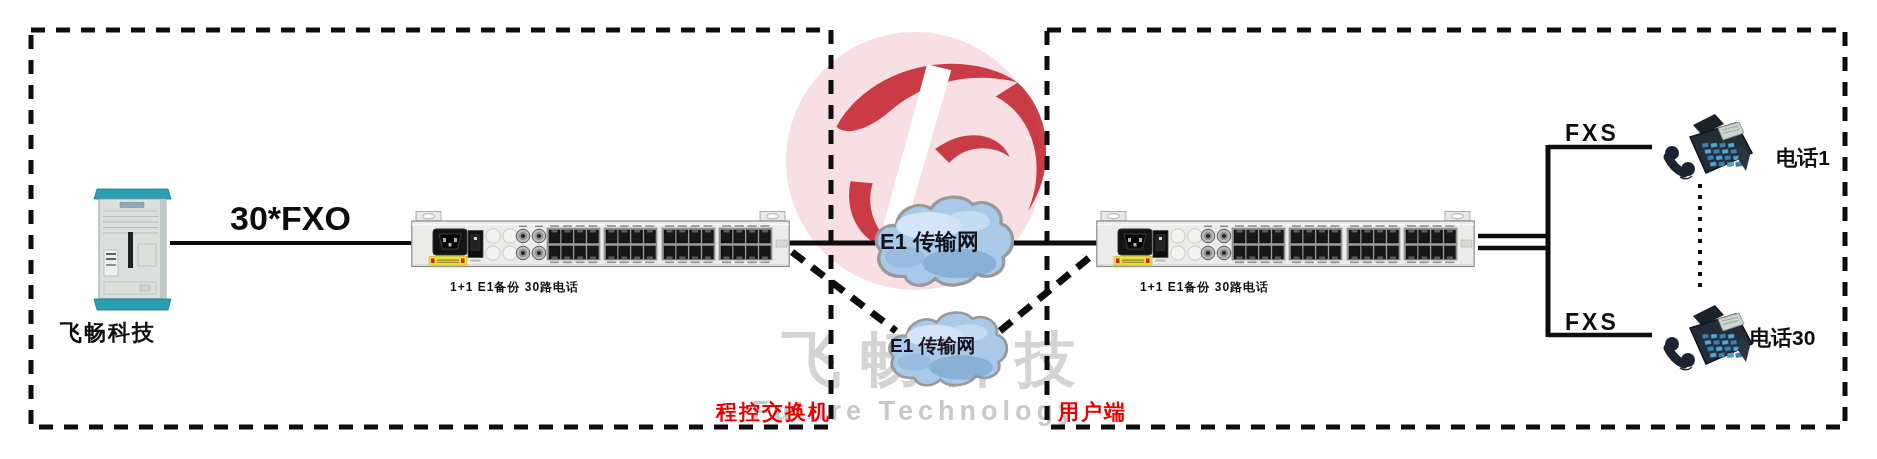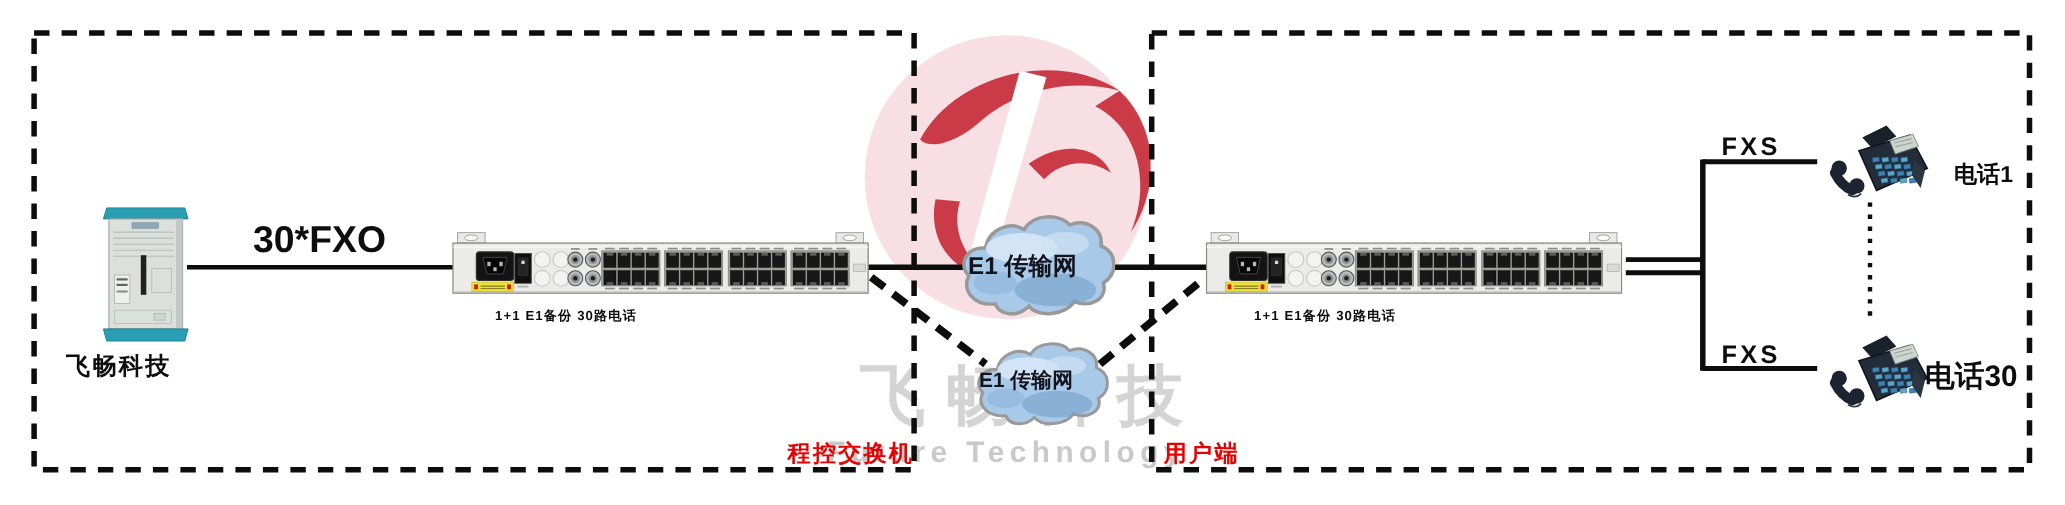--- a/index.html
+++ b/index.html
@@ -31,21 +31,21 @@
   #lbl-dev1,#lbl-dev2{width:300px;font-size:12px;line-height:22px;letter-spacing:1px;}
   #lbl-dev1{left:450px;top:276px;}
   #lbl-dev2{left:1140px;top:276px;}
   #lbl-cloud1{left:880px;top:227px;width:132px;font-size:22px;color:#14141e;}
   #lbl-cloud2{left:890px;top:333px;width:118px;font-size:19px;color:#14141e;}
   #lbl-zone-left{left:716px;top:398px;width:110px;font-size:21px;letter-spacing:2px;}
   #lbl-zone-right{left:1058px;top:398px;width:90px;font-size:21px;letter-spacing:2px;}
   #lbl-fxs-top{left:1565px;top:120px;width:85px;font-size:23px;letter-spacing:3px;}
   #lbl-fxs-bottom{left:1565px;top:309px;width:85px;font-size:23px;letter-spacing:3px;}
   #lbl-phone1{left:1750px;top:144px;width:80px;font-size:21px;text-align:right;}
-  #lbl-phone30{left:1750px;top:324px;width:90px;font-size:27px;text-align:left;}
+  #lbl-phone30{left:1750px;top:324px;width:90px;font-size:21px;text-align:left;}
 </style>
 </head>
 <body>
 
 <div id="stage">
 
   <svg id="logo-wm" class="abs" viewBox="0 0 260 260">
   <circle cx="130" cy="130" r="128" fill="#f7dfe3"></circle>
   <g fill="#c42531" opacity="0.88">
     <path d="M52 96 C86 34 178 16 232 52 C186 40 138 52 106 80 C86 98 62 106 52 96 Z"></path>

